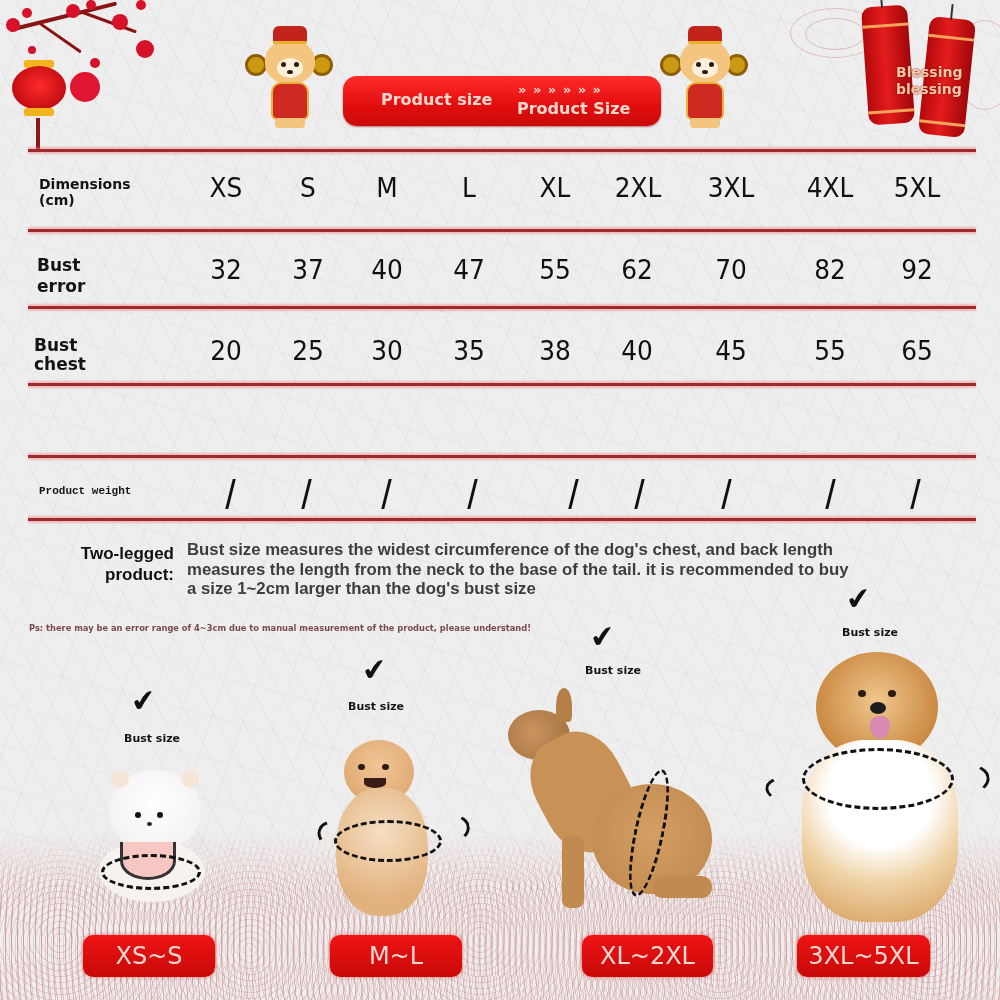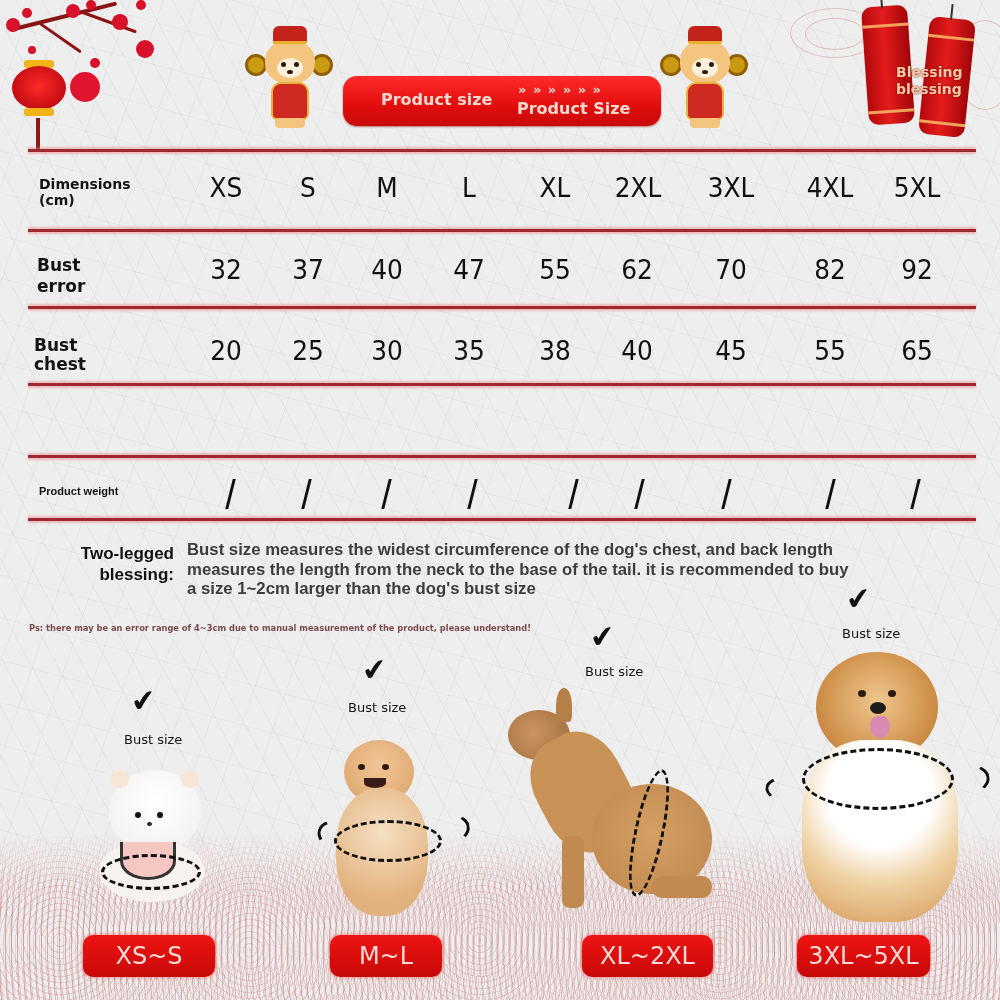--- a/index.html
+++ b/index.html
@@ -79,21 +79,21 @@
     background:
       repeating-radial-gradient(circle at 60px 110px, rgba(200,120,120,0.28) 0 1px, transparent 1px 6px),
       repeating-radial-gradient(circle at 250px 120px, rgba(200,120,120,0.25) 0 1px, transparent 1px 6px),
       repeating-radial-gradient(circle at 480px 110px, rgba(200,120,120,0.25) 0 1px, transparent 1px 6px),
       repeating-radial-gradient(circle at 720px 120px, rgba(200,120,120,0.25) 0 1px, transparent 1px 6px),
       repeating-radial-gradient(circle at 930px 110px, rgba(200,120,120,0.25) 0 1px, transparent 1px 6px);
     -webkit-mask-image: linear-gradient(180deg, transparent 0, #000 35%);
             mask-image: linear-gradient(180deg, transparent 0, #000 35%);
   }
   .check { position: absolute; font-size: 30px; color: #111; line-height: 1; transform: rotate(-6deg); }
-  .bust-label { position: absolute; font-weight: normal; font-size: 13px; color: #151515; }
+  .bust-label { position: absolute; font-weight: bold; font-size: 11px; color: #151515; }
 
   .range-pill {
     position: absolute; height: 42px; border-radius: 10px;
     background: linear-gradient(180deg, #ee1414, #c80808);
     box-shadow: 0 0 4px rgba(230,40,40,0.55);
     color: #ffd9d4; font-size: 24px; text-align: center; line-height: 42px;
     font-family: "DejaVu Sans", sans-serif;
   }
 
   .dog { position: absolute; }
@@ -234,39 +234,39 @@
     <div class="cell" style="left:597px;top:335px;">40</div>
     <div class="cell" style="left:691px;top:335px;">45</div>
     <div class="cell" style="left:790px;top:335px;">55</div>
     <div class="cell" style="left:877px;top:335px;">65</div>
   </div>
 
   <div class="hline" style="top:383px;"></div>
   <div></div>
   <div class="hline" style="top:455px;"></div>
 
-  <div class="row-label" style="left:39px;top:485px;font-size:11px;font-family:Liberation Sans, sans-serif;">Product weight</div>
+  <div class="row-label" style="left:39px;top:485px;font-size:11px;font-family:Liberation Mono, monospace;">Product weight</div>
   <div>
     <div class="slash" style="left:229px;top:479px;"></div>
     <div class="slash" style="left:305px;top:479px;"></div>
     <div class="slash" style="left:385px;top:479px;"></div>
     <div class="slash" style="left:471px;top:479px;"></div>
     <div class="slash" style="left:572px;top:479px;"></div>
     <div class="slash" style="left:638px;top:479px;"></div>
     <div class="slash" style="left:725px;top:479px;"></div>
     <div class="slash" style="left:829px;top:479px;"></div>
     <div class="slash" style="left:914px;top:479px;"></div>
   </div>
 
   <div class="hline" style="top:518px;"></div>
 </div>
 
 <div class="desc-label" style="top:543px;">
   <div>Two-legged</div>
-  <div>blessing:</div>
+  <div>product:</div>
 </div>
 <div class="desc-text">
   <div>Bust size measures the widest circumference of the dog's chest, and back length</div>
   <div>measures the length from the neck to the base of the tail. it is recommended to buy</div>
   <div>a size 1~2cm larger than the dog's bust size</div>
 </div>
 <div class="ps-note">Ps: there may be an error range of 4~3cm due to manual measurement of the product, please understand!</div>
 
 <div class="waves"></div>
 
@@ -293,21 +293,21 @@
   <div class="dog" style="left:322px;top:738px;width:145px;height:180px;">
     <div class="fur" style="left:22px;top:2px;width:70px;height:64px;background:radial-gradient(circle at 50% 40%,#f2c596,#d9a268);"></div>
     <div class="fur" style="left:36px;top:26px;width:7px;height:6px;background:#2a1a10;"></div>
     <div class="fur" style="left:60px;top:26px;width:7px;height:6px;background:#2a1a10;"></div>
     <div class="fur" style="left:42px;top:40px;width:22px;height:10px;background:#3a1c16;border-radius:0 0 50% 50%;"></div>
     <div class="fur" style="left:14px;top:50px;width:92px;height:128px;border-radius:45%;background:radial-gradient(circle at 50% 35%,#f6dfc3,#e2b27e 70%);"></div>
     <div class="dash-ring" style="left:12px;top:82px;width:108px;height:42px;"></div>
     <div class="arrow" style="left:0;top:78px;width:30px;height:40px;transform:rotate(-70deg);"></div>
     <div class="arrow" style="left:108px;top:68px;width:32px;height:48px;transform:rotate(80deg);"></div>
   </div>
-  <div class="range-pill" style="left:330px;top:935px;width:112px;">M~L</div>
+  <div class="range-pill" style="left:330px;top:935px;width:132px;">M~L</div>
 </div>
 
 <div>
   <div class="check" style="left:590px;top:622px;">✔</div>
   <div class="bust-label" style="left:585px;top:664px;">Bust size</div>
   <div class="dog" style="left:502px;top:686px;width:215px;height:230px;">
     <div class="fur" style="left:6px;top:24px;width:62px;height:50px;background:radial-gradient(circle at 40% 45%,#c99460,#9f6c3c);"></div>
     <div class="fur" style="left:54px;top:2px;width:16px;height:34px;background:#b57f48;border-radius:50% 50% 20% 20%;"></div>
     <div class="fur" style="left:36px;top:46px;width:90px;height:120px;background:#c89156;transform:rotate(-28deg);border-radius:40%;"></div>
     <div class="fur" style="left:90px;top:98px;width:120px;height:110px;background:radial-gradient(circle at 50% 45%,#d59f64,#bd864c);"></div>

